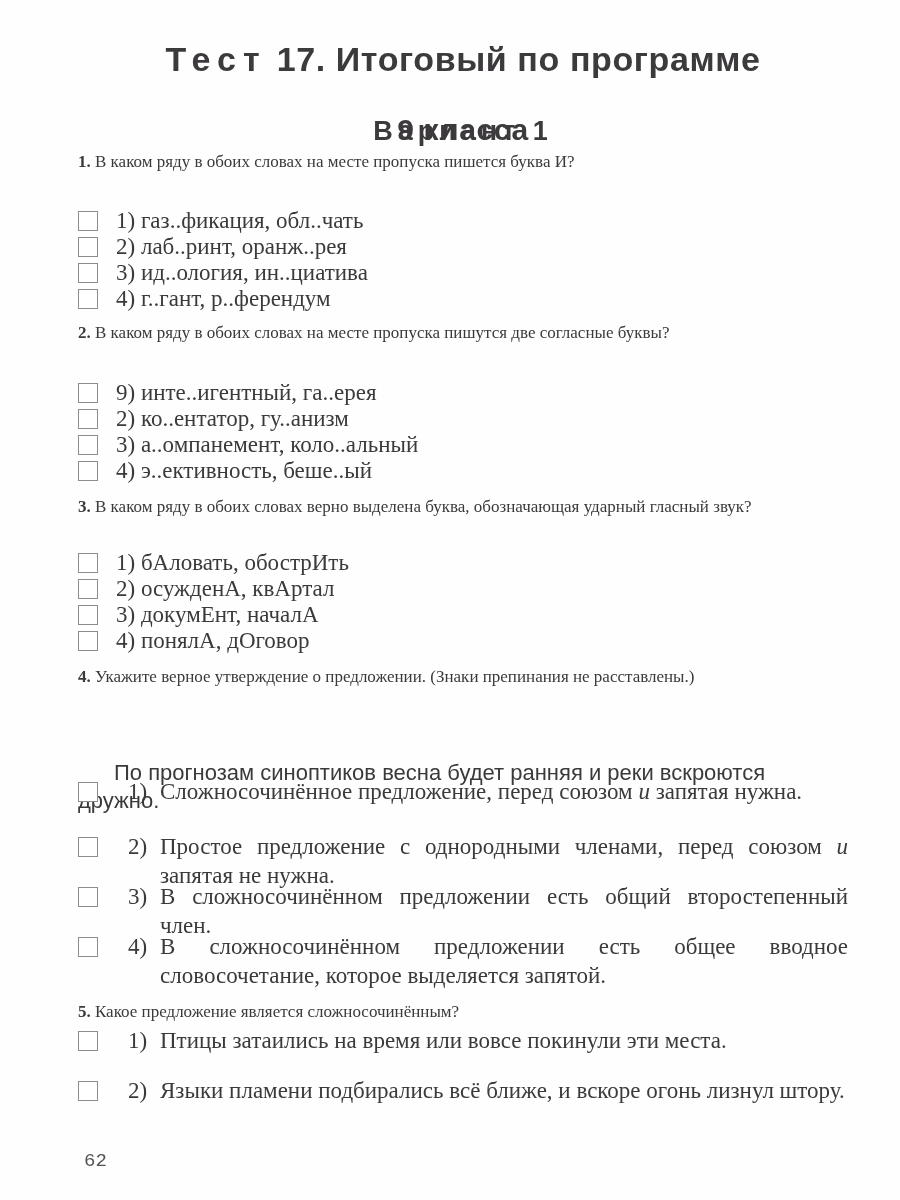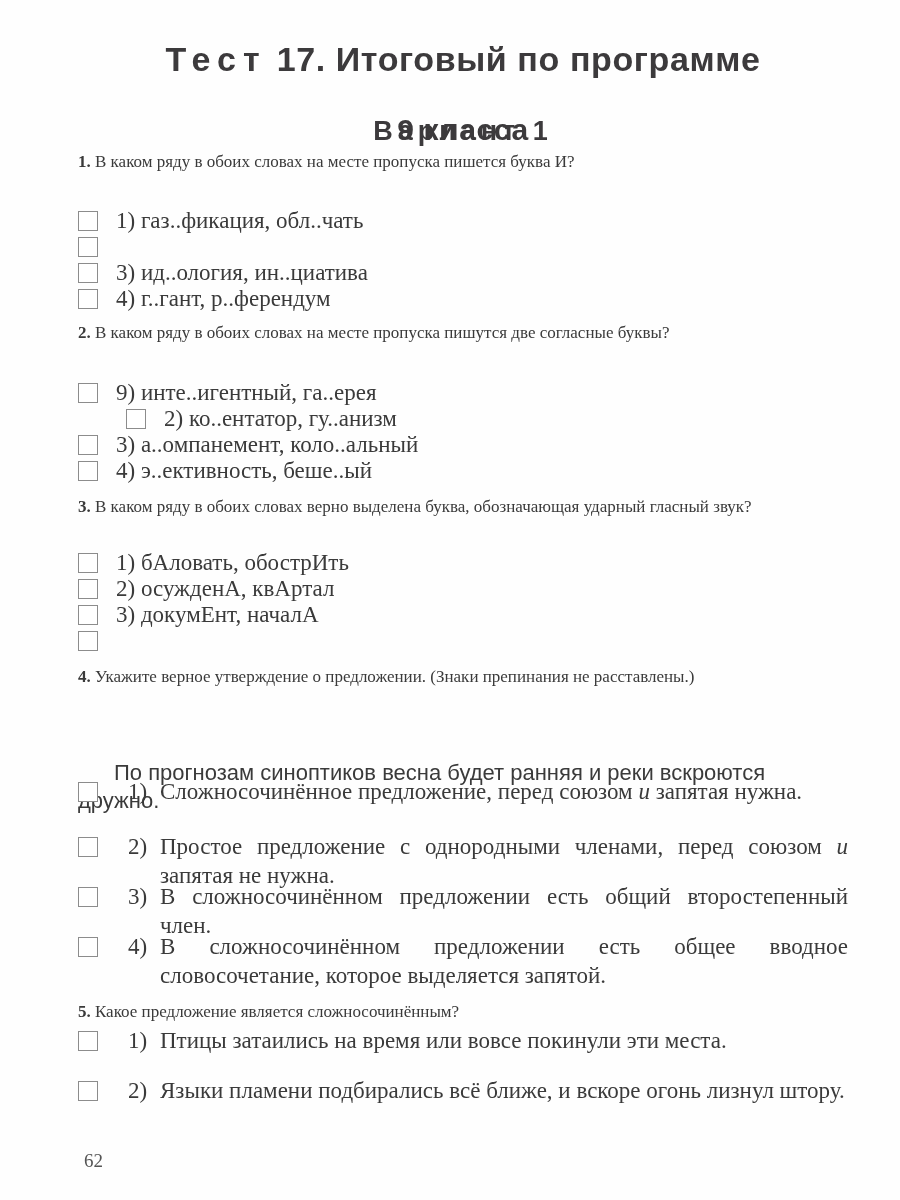--- a/index.html
+++ b/index.html
@@ -105,21 +105,21 @@
       font-size: 22px;
       line-height: 28px;
       text-indent: 36px;
       color: #3a3a3a;
       margin-top: 39px;
     }
     .page-num {
       position: absolute;
       left: 84px;
       top: 1150px;
-      font-family: Liberation Serif, serif;
+      font-family: Liberation Mono, monospace;
       font-size: 19px;
       color: #555;
     }
     i { font-style: italic; }
   </style>
 </head>
 <body>
 
 <div class="title title-1"><span class="spaced">Тест</span><span> 17. Итоговый по программе</span></div>
 <div class="title title-2">9 класса</div>
@@ -127,38 +127,39 @@
 
 <div class="q-text" style="top:147px;">
   <span class="q-num">1.</span><span> В каком ряду в обоих словах на месте пропуска пишется буква И?</span>
 </div>
 <div class="opt" style="top:208px;">
   <span class="box"></span>
   <span class="label">1) газ..фикация, обл..чать</span>
 </div>
 <div class="opt" style="top:234px;">
   <span class="box"></span>
+  <span class="label">2) лаб..ринт, оранж..рея</span>
 </div>
 <div class="opt" style="top:260px;padding-left:32px;">
   <span class="box"></span>
   <span class="label">3) ид..ология, ин..циатива</span>
 </div>
 <div class="opt" style="top:286px;">
   <span class="box"></span>
   <span class="label">4) г..гант, р..ферендум</span>
 </div>
 
 <div class="q-text" style="top:318px;">
   <span class="q-num">2.</span><span> В каком ряду в обоих словах на месте пропуска пишутся две согласные буквы?</span>
 </div>
 <div class="opt" style="top:380px;">
   <span class="box"></span>
   <span class="label">9) инте..игентный, га..ерея</span>
 </div>
-<div class="opt" style="top:406px;margin-left:48px;">
+<div class="opt" style="top:406px;">
   <span class="box"></span>
   <span class="label">2) ко..ентатор, гу..анизм</span>
 </div>
 <div class="opt" style="top:432px;">
   <span class="box"></span>
   <span class="label">3) а..омпанемент, коло..альный</span>
 </div>
 <div class="opt" style="top:458px;">
   <span class="box"></span>
   <span class="label">4) э..ективность, беше..ый</span>
@@ -174,20 +175,21 @@
 <div class="opt" style="top:576px;">
   <span class="box"></span>
   <span class="label">2) осужденА, квАртал</span>
 </div>
 <div class="opt" style="top:602px;">
   <span class="box"></span>
   <span class="label">3) докумЕнт, началА</span>
 </div>
 <div class="opt" style="top:628px;">
   <span class="box"></span>
+  <span class="label">4) понялА, дОговор</span>
 </div>
 
 <div class="q-text" style="top:662px;">
   <span class="q-num">4.</span><span> Укажите верное утверждение о предложении. (Знаки препинания не расставлены.)</span>
 </div>
 <div class="sample" style="top:720px;">По прогнозам синоптиков весна будет ранняя и реки вскроются дружно.</div>
 
 <div class="opt wrap" style="top:777px;">
   <span class="box"></span>
   <span class="nmark">1)</span>

